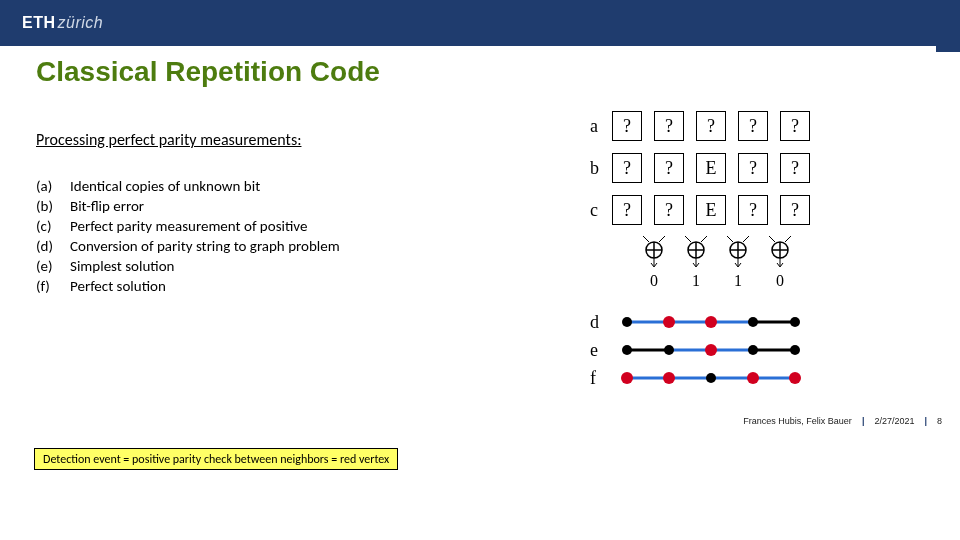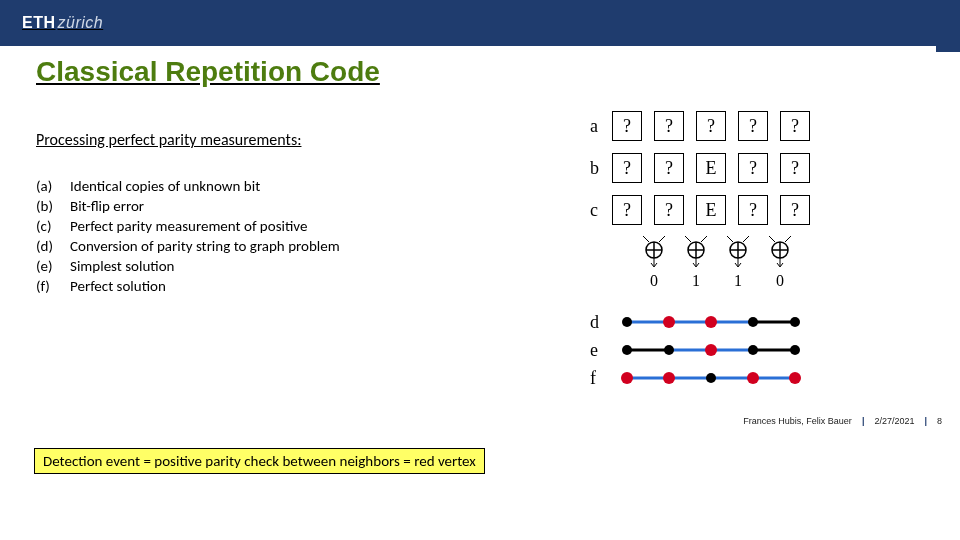--- a/index.html
+++ b/index.html
@@ -1,28 +1,28 @@
 <!DOCTYPE html>
 <html><head>
 <meta charset="utf-8">
 <style>
   * { margin: 0; padding: 0; box-sizing: border-box; }
   html, body { width: 960px; height: 540px; font-family: Arial, Helvetica, sans-serif; background: #fff; }
-  .slide { width: 960px; height: 436px; position: relative; text-decoration: underline; }
+  .slide { width: 960px; height: 436px; position: relative; }
   .header-bar { background: #1f3c6e; height: 46px; width: 100%; display: flex; align-items: center; padding-left: 22px; position: relative; }
   .header-bar::after { content:""; position:absolute; right:0; bottom:-6px; width:24px; height:6px; background:#1f3c6e; }
   .logo { color: #fff; font-weight: bold; font-size: 16px; letter-spacing: 0.5px; }
   .logo .zurich { font-weight: normal; color: #cfd8e6; font-style: italic; margin-left: 2px; }
   .title { font-size: 28px; font-weight: bold; padding: 10px 0 0 36px; color:#4d7c0f; }
   .content { position: absolute; left: 36px; top: 130px; width: 540px; }
   .section { font-size: 16px; text-decoration: underline; color:#000; font-family: Calibri, Arial, sans-serif; }
   .list { margin-top: 28px; font-size: 15px; color:#000; font-family: Calibri, Arial, sans-serif; }
   .list-row { display: flex; margin-bottom: 2px; }
   .list-label { width: 34px; }
-  .highlight-box { position: absolute; left: 34px; top: 448px; background: #ffff66; border: 1px solid #000; padding: 3px 8px; font-size: 15px; font-family: Calibri, Arial, sans-serif; }
+  .highlight-box { position: absolute; left: 34px; top: 448px; background: #ffff66; border: 1px solid #000; padding: 3px 8px; font-size: 12px; font-family: Calibri, Arial, sans-serif; }
   .footer { position: absolute; right: 18px; bottom: 10px; font-size: 9px; color: #222; display: flex; align-items: center; gap: 10px; text-align: center; }
   .footer .sep { color: #1f3c6e; font-weight: bold; }
   .diagram { position: absolute; right: 30px; top: 110px; width: 340px; }
   .diag-row { display:flex; align-items:center; margin-bottom: 10px; height: 32px; }
   .diag-label { width: 22px; font-size: 18px; font-family: 'Times New Roman', serif; }
   .boxes { display:flex; gap: 12px; }
   .qbox { width: 30px; height: 30px; border: 1.5px solid #000; display:flex; align-items:center; justify-content:center; font-size: 18px; font-family: 'Times New Roman', serif; }
   .c-row { margin-top: 4px; margin-bottom: 6px; }
   .c-ops { display:flex; gap: 12px; position:relative; left:0; }
   .c-ops svg { display:block; }

